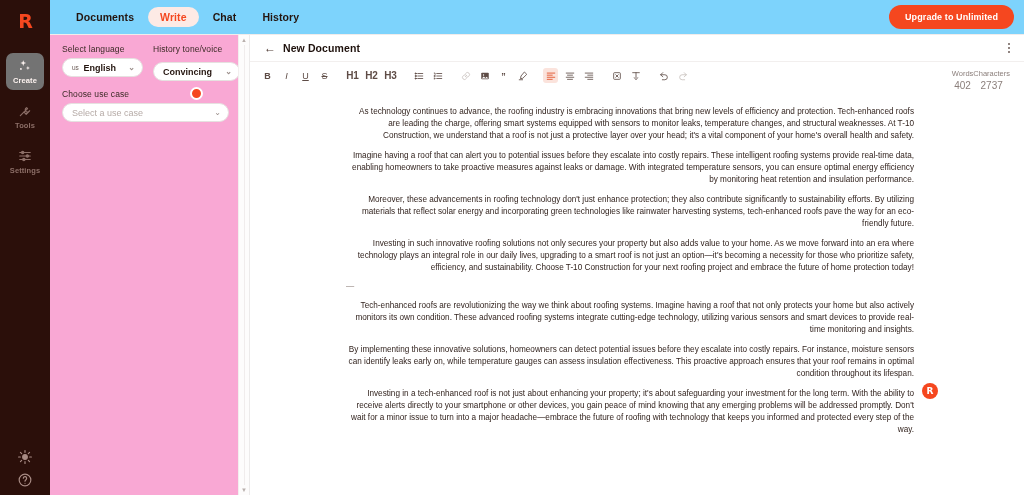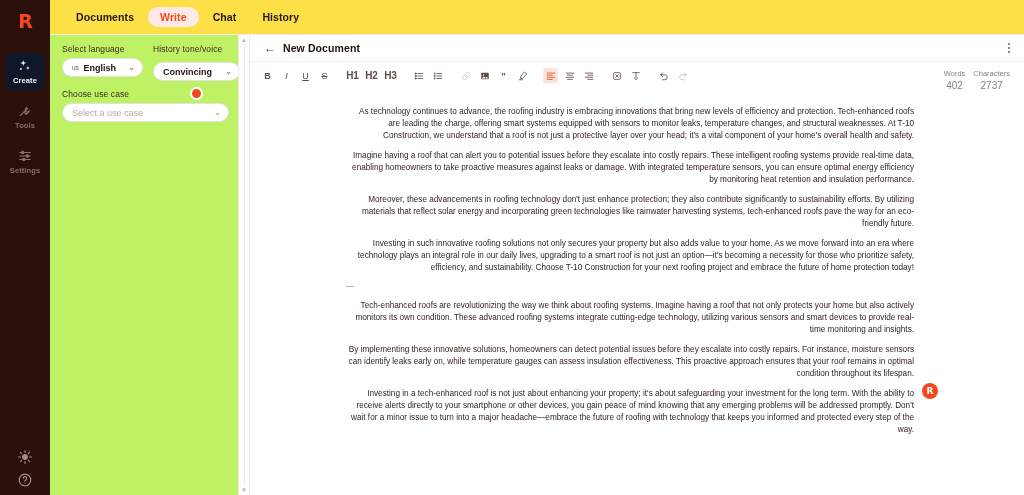--- a/index.html
+++ b/index.html
@@ -24,41 +24,41 @@
     letter-spacing: -1px; line-height: 1;
     margin-top: 6px; margin-bottom: 22px;
     font-family: "DejaVu Sans", sans-serif;
   }
   .rail-item {
     width: 38px; padding: 6px 0 5px; margin-bottom: 8px;
     display: flex; flex-direction: column; align-items: center; gap: 3px;
     border-radius: 7px;
     color: #8d6f68;
   }
-  .rail-item.active { background: #0f172a; color: #fdf3f0; }
+  .rail-item.active { background: #737373; color: #fdf3f0; }
   .rail-item .ic { width: 14px; height: 14px; display: block; }
   .rail-item .ic svg { width: 14px; height: 14px; display: block; }
   .rail-label { font-size: 7.5px; font-weight: 700; letter-spacing: .1px; }
   .rail-bottom {
     position: absolute; bottom: 8px; left: 0; width: 50px;
     display: flex; flex-direction: column; align-items: center; gap: 9px;
   }
   .rail-bottom .ic { width: 14px; height: 14px; color: #a98c85; }
   .rail-bottom .ic svg { width: 14px; height: 14px; display: block; }
 
   
   .main { flex: 1; display: flex; flex-direction: column; height: 495px; background:#fff; }
 
   
   .topbar {
     height: 35px; min-height: 30px;
     display: flex; align-items: center;
     border-bottom: 1px solid #f0eceb;
     padding: 0 10px 0 8px;
-    background: #fde047;
+    background: #7dd3fc;
   }
   .tabs { display: flex; align-items: center; gap: 2px; margin-left: 6px; }
   .tab {
     font-size: 10.5px; font-weight: 700; color: #24150f;
     padding: 4px 12px; border-radius: 12px; letter-spacing: .1px;
   }
   .tab.active { color: #f5471f; background: #fdeae5; }
   .topbar-spacer { flex: 1; }
   .upgrade-btn {
     background: #f5471f; color: #fff;
@@ -70,21 +70,21 @@
 
   
   .split { flex: 1; display: flex; min-height: 0; }
 
   
   .panel {
     width: 200px; min-width: 200px;
     border-right: 1px solid #eceaea;
     padding: 9px 10px 0 12px;
     position: relative;
-    background: #bef264;
+    background: #f9a8d4;
   }
   .field-row { display: flex; gap: 10px; }
   .field { margin-bottom: 8px; }
   .field-label {
     font-size: 8.5px; color: #3b2a25; font-weight: 400;
     margin-bottom: 4px; display: block; letter-spacing: .1px;
   }
   .select {
     height: 19px; border: 1px solid #e6e1e0; border-radius: 11px;
     display: flex; align-items: center; padding: 0 7px 0 9px;
@@ -139,21 +139,21 @@
     min-width: 15px; height: 15px;
     display: flex; align-items: center; justify-content: center;
     font-size: 9px; color: #5e4c46; border-radius: 3px;
     margin: 0 2px; padding: 0 1px;
   }
   .tb.active { background: #fbe3dc; color: #e0491f; }
   .tb.dim { color: #c8c0bd; }
   .tb svg { width: 10px; height: 10px; display: block; }
   .tb-sep { width: 9px; }
   .tb-h { font-size: 10px; font-weight: 600; letter-spacing: -.2px; }
-  .counts { margin-left: auto; display: flex; gap: 8px; padding-right: 4px; padding-top:1px;}
+  .counts { margin-left: auto; display: flex; padding-right: 4px; padding-top:1px;}
   .count-col { text-align: center; }
   .count-label { font-size: 7.5px; color: #8b7f7b; display: block; line-height: 1.35; }
   .count-val { font-size: 10px; color: #8b7f7b; display: block; line-height: 1.35; }
 
   .doc-scroll { flex: 1; overflow: hidden; position: relative; padding: 2px 0 0 0; }
   .doc-body { padding: 6px 110px 0 96px; }
   .doc-body p {
     font-size: 8.2px; line-height: 1.47; color: #33241f;
     margin-bottom: 8px; text-align: right;
   }
@@ -228,20 +228,21 @@
   <div class="main">
 
     <header class="topbar">
       <div class="tabs">
         <div class="tab">Documents</div>
         <div class="tab active">Write</div>
         <div class="tab">Chat</div>
         <div class="tab">History</div>
       </div>
       <div class="topbar-spacer"></div>
+      <button class="upgrade-btn">Upgrade to Unlimited</button>
     </header>
 
     <div class="split">
 
       <aside class="panel">
         <div class="field-row">
           <div class="field">
             <span class="field-label">Select language</span>
             <div class="select w-lang">
               <span class="flag">us</span>

